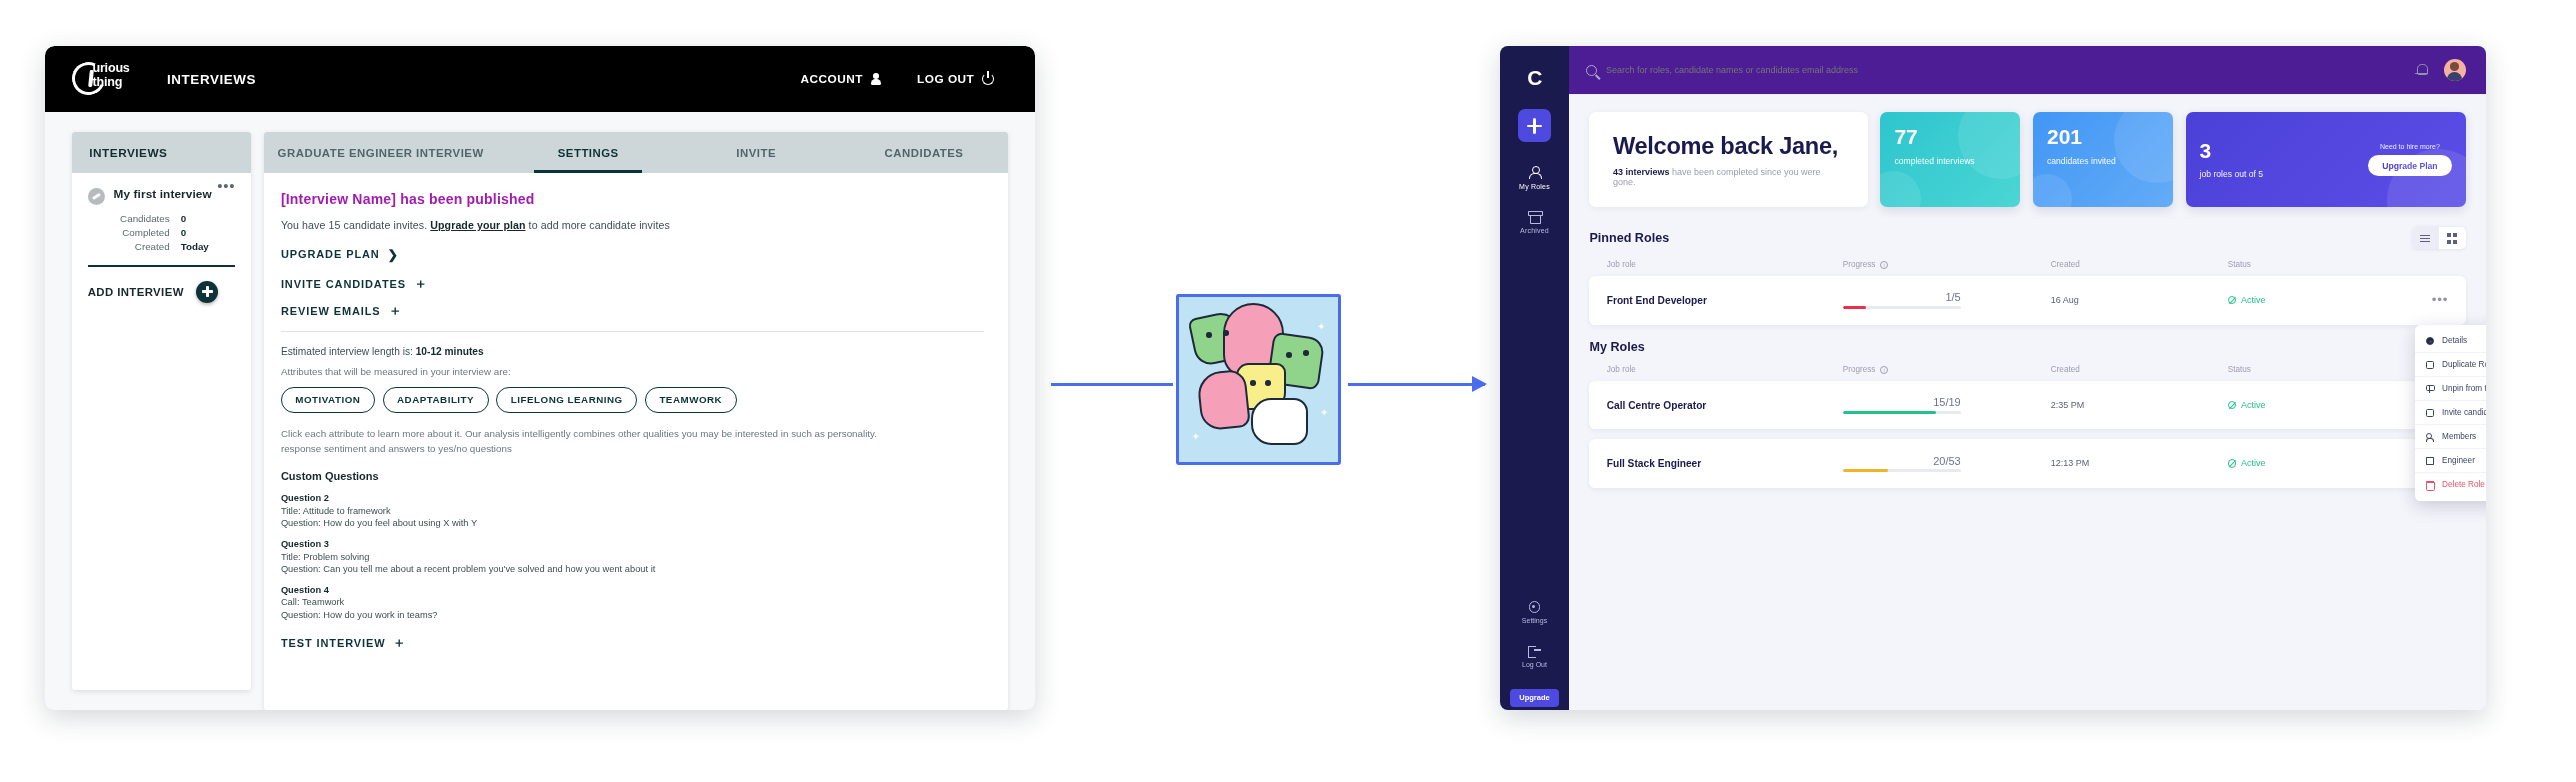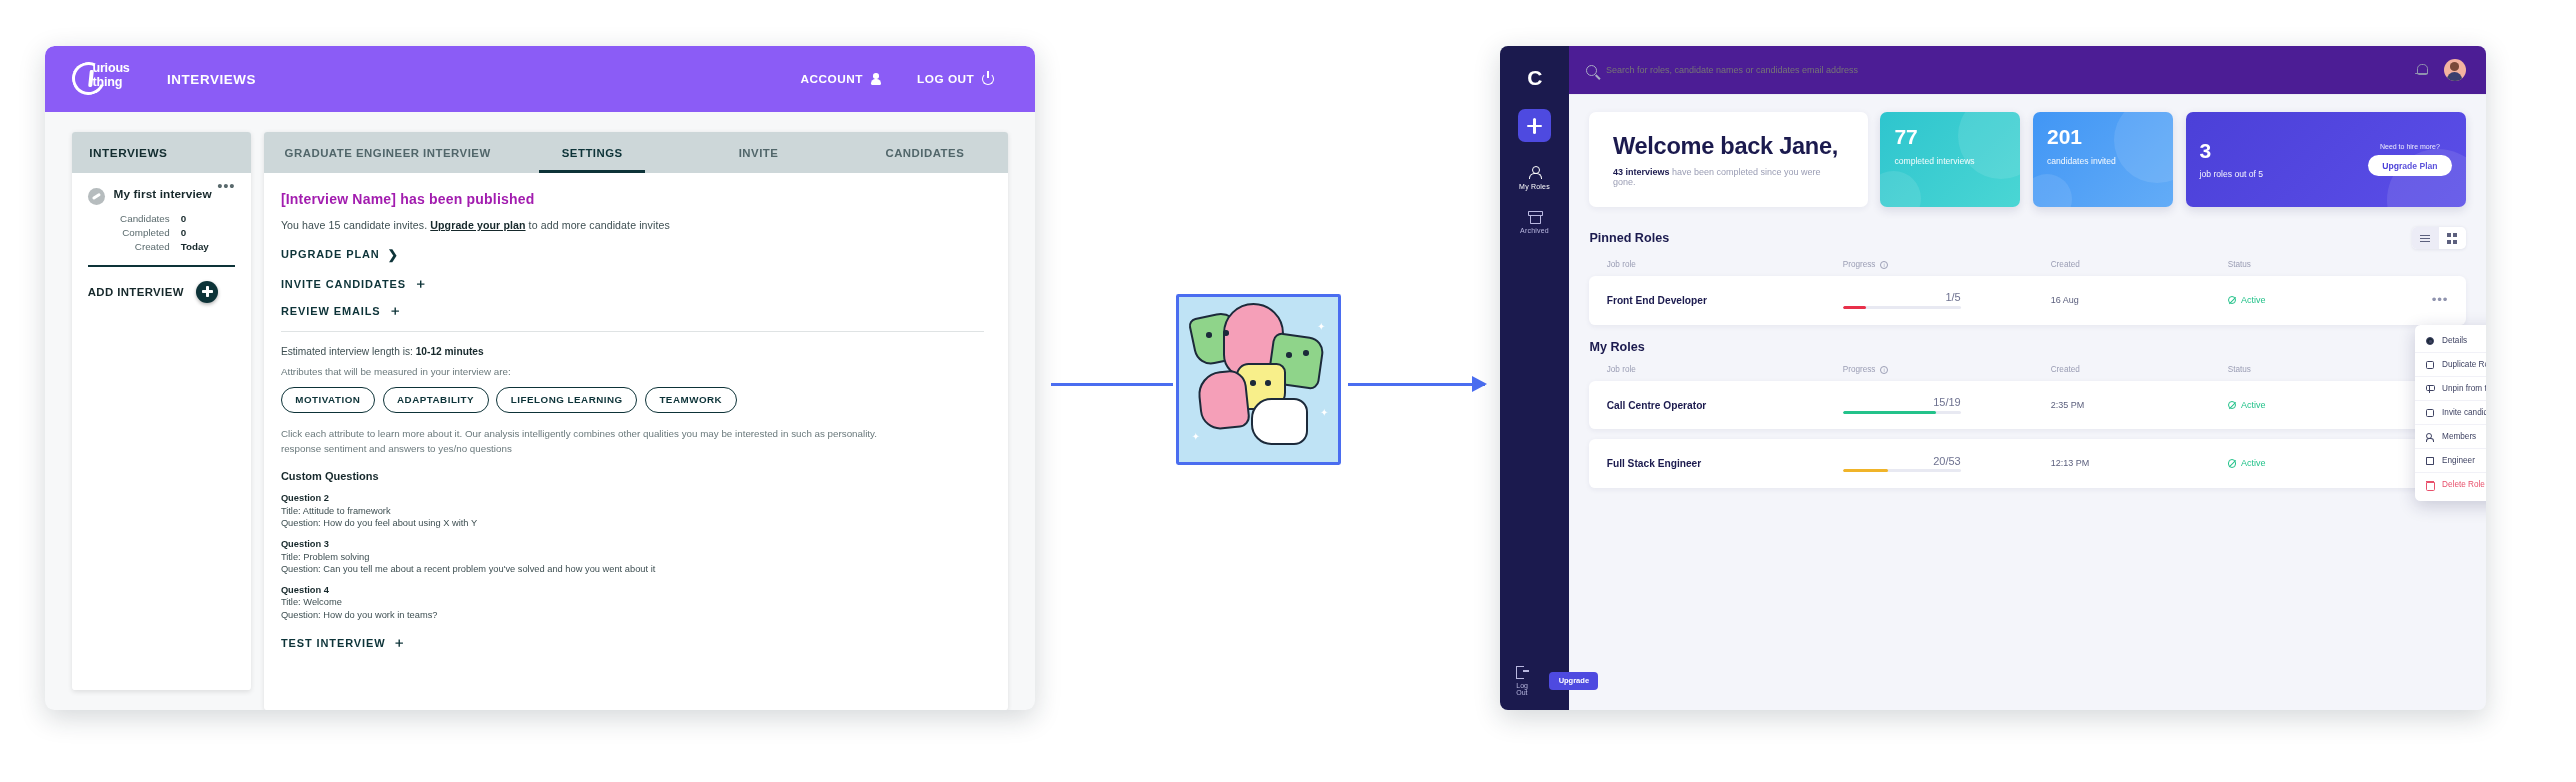--- a/index.html
+++ b/index.html
@@ -14,21 +14,21 @@
   
   .left-window {
     position: absolute; left: 45px; top: 46px;
     width: 990px; height: 664px;
     background: #f7f8f9;
     border-radius: 9.4px;
     box-shadow: 0 7.9px 27px rgba(20,40,50,0.18);
     overflow: hidden;
   }
   .lw-topbar {
-    height: 66px; background: #8b5cf6;
+    height: 66px; background: #000000;
     display: flex; align-items: center;
     padding: 0 41px 0 27px;
     border-radius: 9.4px 9.4px 0 0;
   }
   .brand-logo {
     width: 49px; height: 38px; position: relative; flex: 0 0 auto;
   }
   .brand-logo .ring {
     position: absolute; left:0; top:1.6px; width:33px; height:33px;
     border: 3.9px solid #fff; border-radius: 50%;
@@ -100,21 +100,21 @@
     flex:1; background:#fff; border-radius:3.1px;
     box-shadow:0 1.6px 5.5px rgba(0,0,0,0.10);
     display:flex; flex-direction:column; overflow:hidden;
   }
   .tabs { background:#cdd7d9; display:flex; align-items:stretch; height:41px; }
   .tab {
     flex:1; display:flex; align-items:center; justify-content:center;
     font-size:11.4px; font-weight:700; letter-spacing:0.5px; color:#51666a;
     position:relative;
   }
-  .tab.first { justify-content:flex-start; padding-left:21px; flex: 1.35; }
+  .tab.first { justify-content:flex-start; padding-left:14px; flex: 1.35; }
   .tab.active { color:#0d3338; }
   .tab.active::after{
     content:""; position:absolute; left:18%; right:18%; bottom:0; height:3.1px; background:#0d3338;
   }
   .main-inner { padding: 17.3px 23.6px 0 17.3px; }
   .h-pub { font-size:14px; font-weight:700; color:#a21caf; letter-spacing:0.2px; }
   .p-invites { font-size:10.6px; color:#3e4f52; margin-top:12.6px; letter-spacing:0.1px;}
   .p-invites a { color:#16282b; font-weight:700; }
   .act-link {
     font-size:11px; font-weight:700; color:#0d3338; letter-spacing:0.9px;
@@ -186,21 +186,21 @@
   .ic-people::before{content:"";position:absolute;left:3.1px;top:0;width:6.3px;height:6.3px;border:1.4px solid #fff;border-radius:50%;}
   .ic-people::after{content:"";position:absolute;left:0.8px;top:7px;width:11px;height:5.5px;border:1.4px solid #fff;border-bottom:none;border-radius:5.5px 5.5px 0 0;}
   .ic-arch{width:12.6px;height:11.8px;position:relative;}
   .ic-arch::before{content:"";position:absolute;left:0;top:0;width:12.6px;height:3.5px;border:1.3px solid #b9b8e0;border-radius:0.8px;}
   .ic-arch::after{content:"";position:absolute;left:1.6px;top:4.7px;width:9.4px;height:7px;border:1.3px solid #b9b8e0;border-radius:0.8px;}
   .ic-gear{width:11.8px;height:11.8px;border:1.6px solid #b9b8e0;border-radius:50%;position:relative;}
   .ic-gear::after{content:"";position:absolute;left:2.7px;top:2.7px;width:3.1px;height:3.1px;background:#b9b8e0;border-radius:50%;}
   .ic-out{width:12.6px;height:11.8px;position:relative;}
   .ic-out::before{content:"";position:absolute;left:0;top:0.8px;width:7px;height:10.2px;border:1.4px solid #b9b8e0;border-right:none;}
   .ic-out::after{content:"";position:absolute;left:6.3px;top:4.7px;width:6.3px;height:1.6px;background:#b9b8e0;}
-  .rw-bottom { margin-top:auto; padding-bottom:14px; display:flex; flex-direction:row; align-items:center; gap:20.4px;}
+  .rw-bottom { margin-top:auto; padding-bottom:3px; display:flex; flex-direction:column; align-items:center; gap:20.4px;}
   .rw-upg {
     background:#4e4ae0;color:#fff;font-size:7.5px;font-weight:700;
     padding:4.7px 9.4px;border-radius:3.9px;
   }
 
   .rw-main { position:absolute; left:69px; top:0; right:0; bottom:0; }
   .rw-topbar {
     height:49px; background:#4c1d95; display:flex; align-items:center; padding:0 20.4px 0 17.3px;
     border-bottom:0.8px solid #ececf4;
   }
@@ -400,21 +400,21 @@
             <div class="q-l">Title: Attitude to framework</div>
             <div class="q-l">Question: How do you feel about using X with Y</div>
           </div>
           <div class="q-block">
             <div class="q-n">Question 3</div>
             <div class="q-l">Title: Problem solving</div>
             <div class="q-l">Question: Can you tell me about a recent problem you've solved and how you went about it</div>
           </div>
           <div class="q-block">
             <div class="q-n">Question 4</div>
-            <div class="q-l">Title: Welcome</div>
+            <div class="q-l">Call: Teamwork</div>
             <div class="q-l">Question: How do you work in teams?</div>
           </div>
 
           <div class="test-link">
             <span>TEST INTERVIEW</span>
             <span class="plus-sm">＋</span>
           </div>
         </div>
       </div>
     </div>

